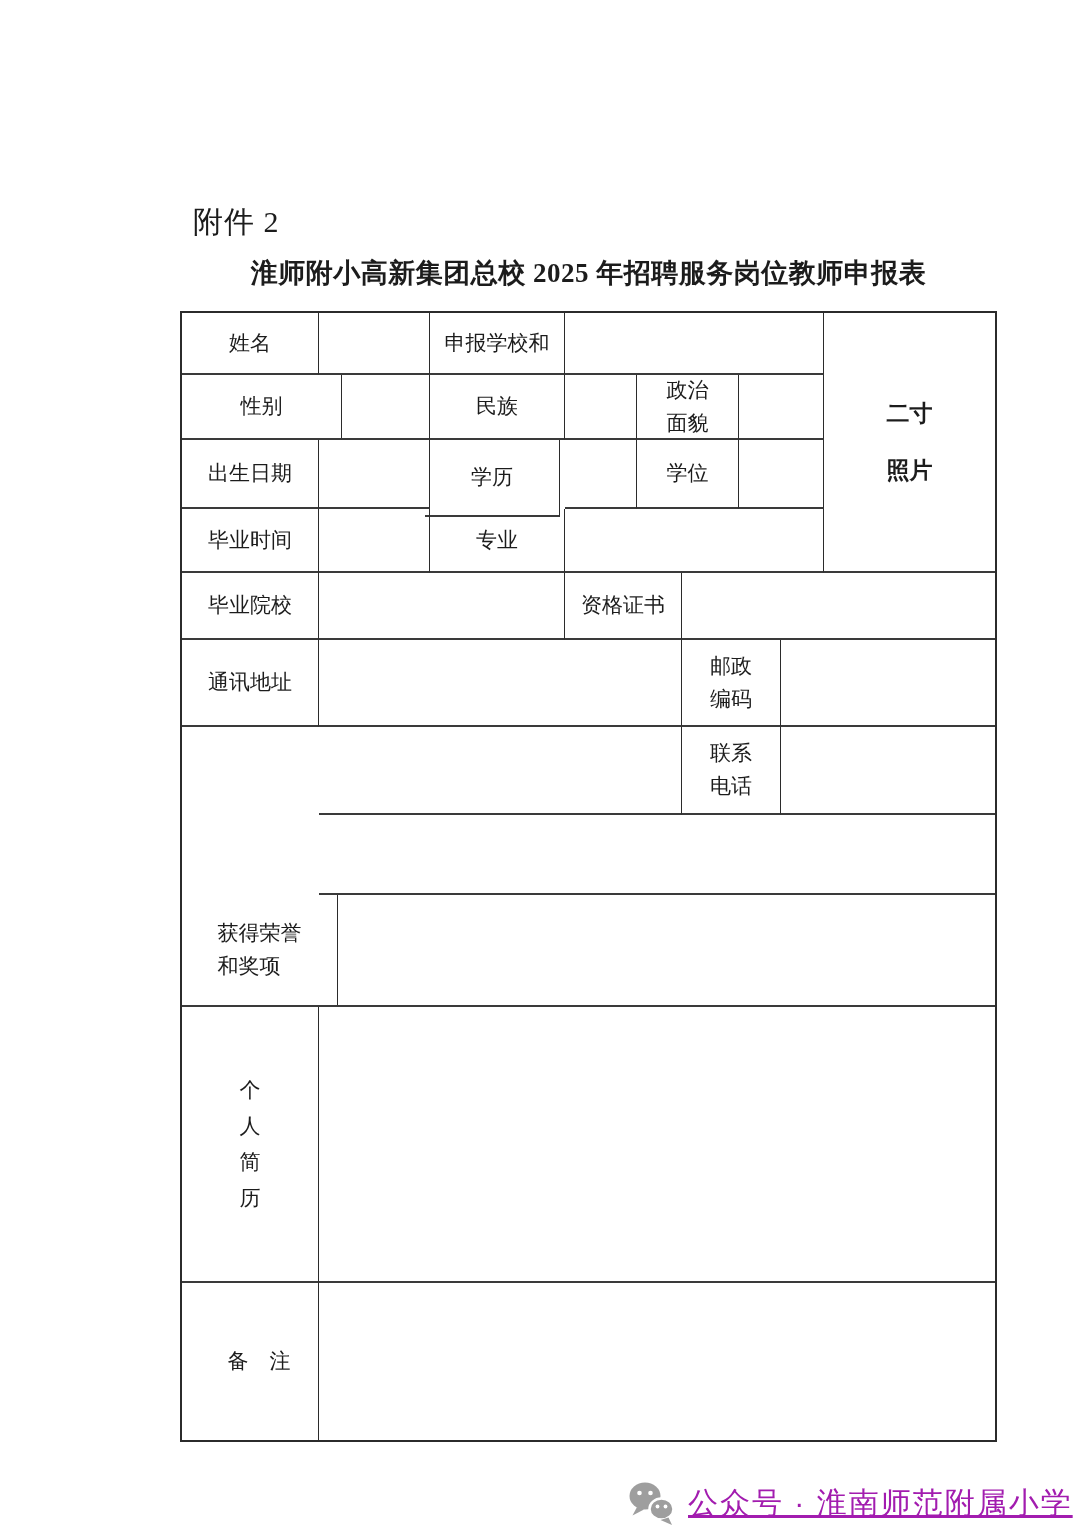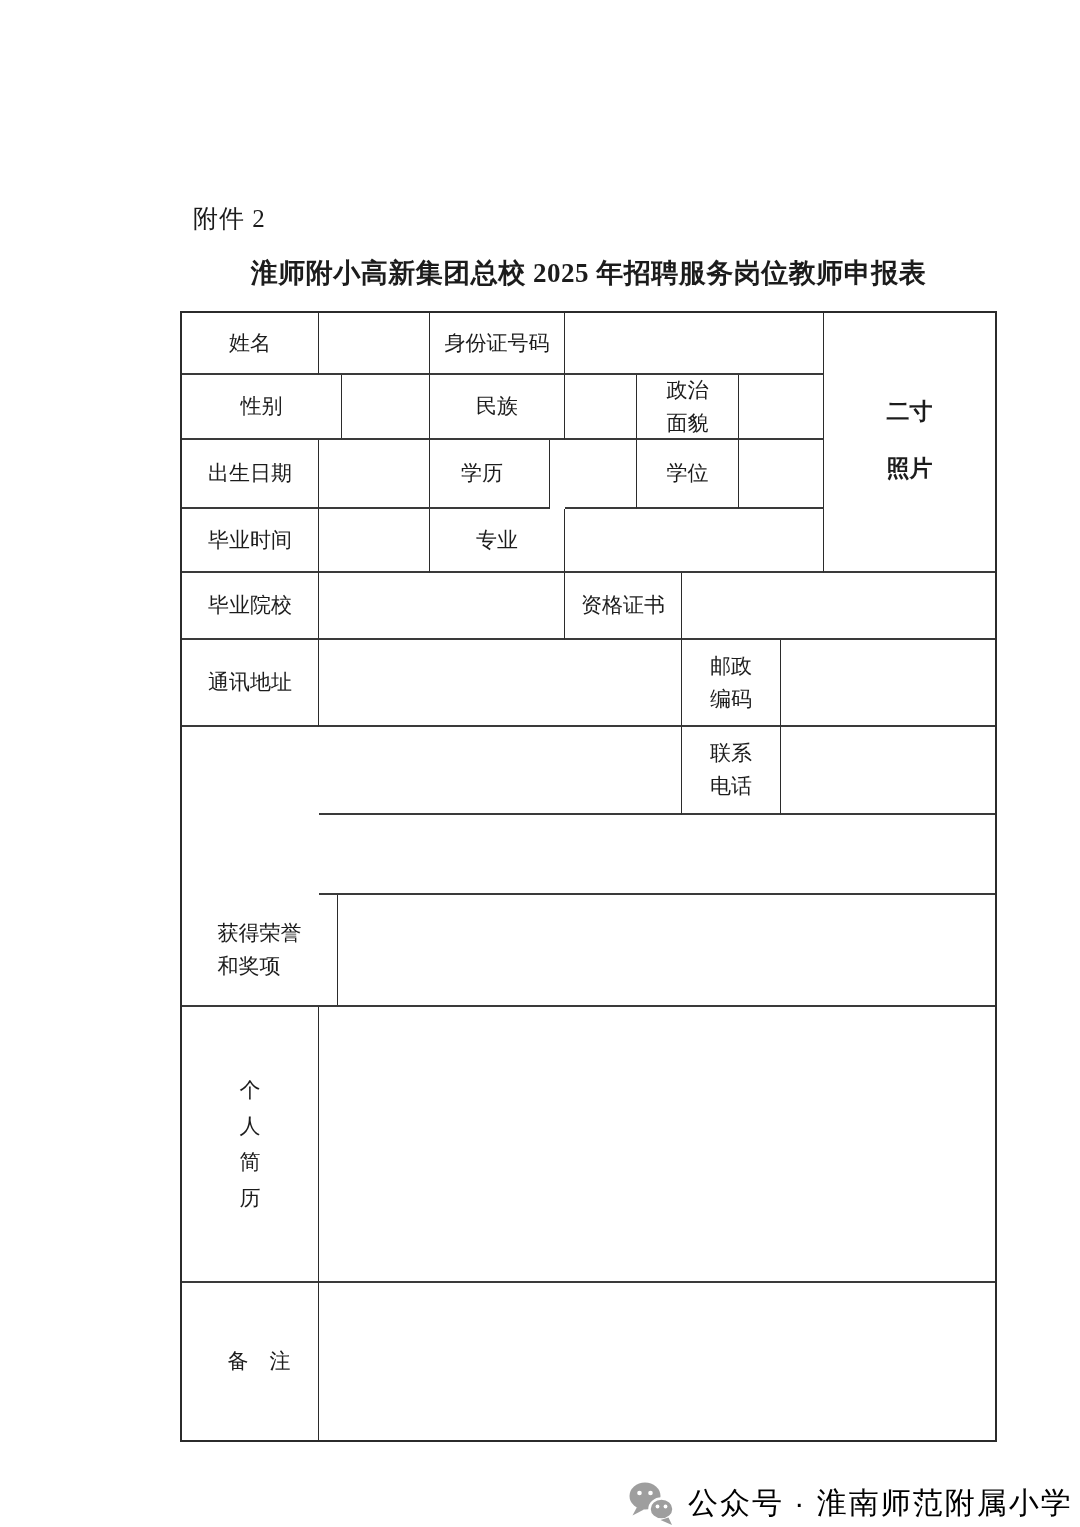--- a/index.html
+++ b/index.html
@@ -7,21 +7,21 @@
     width: 1080px; height: 1527px;
     overflow: hidden;
     position: relative;
     font-family: "Liberation Serif", "DejaVu Serif", serif;
     color: #1c1c1c;
   }
   .page { position: absolute; inset: 0; background: #ffffff; }
 
   .attachment {
     position: absolute; left: 193px; top: 202px;
-    font-size: 25px; letter-spacing: 1px;
+    font-size: 30px; letter-spacing: 1px;
   }
   .doc-title {
     position: absolute; left: 180px; top: 255px; width: 817px;
     text-align: center; font-size: 27px; font-weight: bold;
     letter-spacing: 0.5px; margin: 0;
   }
 
   .form-table {
     position: absolute; left: 180px; top: 311px;
     width: 817px; height: 1131px;
@@ -33,63 +33,63 @@
     border-right: 1px solid #2b2b2b;
     border-bottom: 2px solid #3a3a3a;
     display: flex; align-items: center; justify-content: center;
     text-align: left; white-space: pre-line;
   }
   .cell.noR { border-right: none; }
   .cell.noB { border-bottom: none; padding-left: 18px; }
   .lbl { font-size: 21px; line-height: 1.55; color: #1c1c1c; }
   .val { font-size: 21px; }
   .photo-cell {
-    font-family: Liberation Mono, monospace;
+    font-family: Liberation Sans, sans-serif;
     font-weight: bold; font-size: 23px; line-height: 57px;
   }
   .resume-lbl { line-height: 36px; }
 
   .footer {
     position: absolute; left: 628px; top: 1481px;
     display: flex; align-items: center; gap: 13px;
     font-family: "Liberation Sans", "DejaVu Sans", sans-serif;
   }
   .footer-text {
-    font-size: 30px; color: #000000; letter-spacing: 2px; white-space: nowrap;
+    font-size: 30px; color: #a21caf; letter-spacing: 2px; white-space: nowrap; text-decoration: underline;
   }
   .wechat-icon { flex: 0 0 auto; }
 </style>
 </head>
 <body>
 
 <div class="page">
 
   <div class="attachment">附件 2</div>
   <h1 class="doc-title">淮师附小高新集团总校 2025 年招聘服务岗位教师申报表</h1>
 
   <div class="form-table">
 
     <div class="cell lbl" style="left:0;top:0;width:137px;height:62px">姓名</div>
     <div class="cell val" style="left:137px;top:0;width:111px;height:62px"></div>
-    <div class="cell lbl" style="left:248px;top:0;width:135px;height:62px">身份证号码</div>
+    <div class="cell lbl" style="left:248px;top:0;width:135px;height:62px">申报学校和</div>
     <div class="cell val" style="left:383px;top:0;width:259px;height:62px"></div>
     <div class="cell lbl photo-cell noR" style="left:642px;top:0;width:171px;height:260px">二寸
 照片</div>
 
     <div class="cell lbl" style="left:0;top:62px;width:160px;height:65px">性别</div>
     <div class="cell val" style="left:137px;top:62px;width:111px;height:65px"></div>
     <div class="cell lbl" style="left:248px;top:62px;width:135px;height:65px">民族</div>
     <div class="cell val" style="left:383px;top:62px;width:72px;height:65px"></div>
     <div class="cell lbl" style="left:455px;top:62px;width:102px;height:65px">政治
 面貌</div>
     <div class="cell val" style="left:557px;top:62px;width:85px;height:65px"></div>
 
     <div class="cell lbl" style="left:0;top:127px;width:137px;height:69px">出生日期</div>
     <div class="cell val" style="left:137px;top:127px;width:111px;height:69px"></div>
-    <div class="cell lbl" style="left:233px;top:127px;width:135px;height:69px">学历</div>
+    <div class="cell lbl" style="left:243px;top:127px;width:135px;height:77px">学历</div>
     <div class="cell val" style="left:383px;top:127px;width:72px;height:69px"></div>
     <div class="cell lbl" style="left:455px;top:127px;width:102px;height:69px">学位</div>
     <div class="cell val" style="left:557px;top:127px;width:85px;height:69px"></div>
 
     <div class="cell lbl" style="left:0;top:196px;width:137px;height:64px">毕业时间</div>
     <div class="cell val" style="left:137px;top:196px;width:111px;height:64px"></div>
     <div class="cell lbl" style="left:248px;top:196px;width:135px;height:64px">专业</div>
     <div class="cell val" style="left:383px;top:196px;width:259px;height:64px"></div>
 
     <div class="cell lbl" style="left:0;top:260px;width:137px;height:67px">毕业院校</div>

